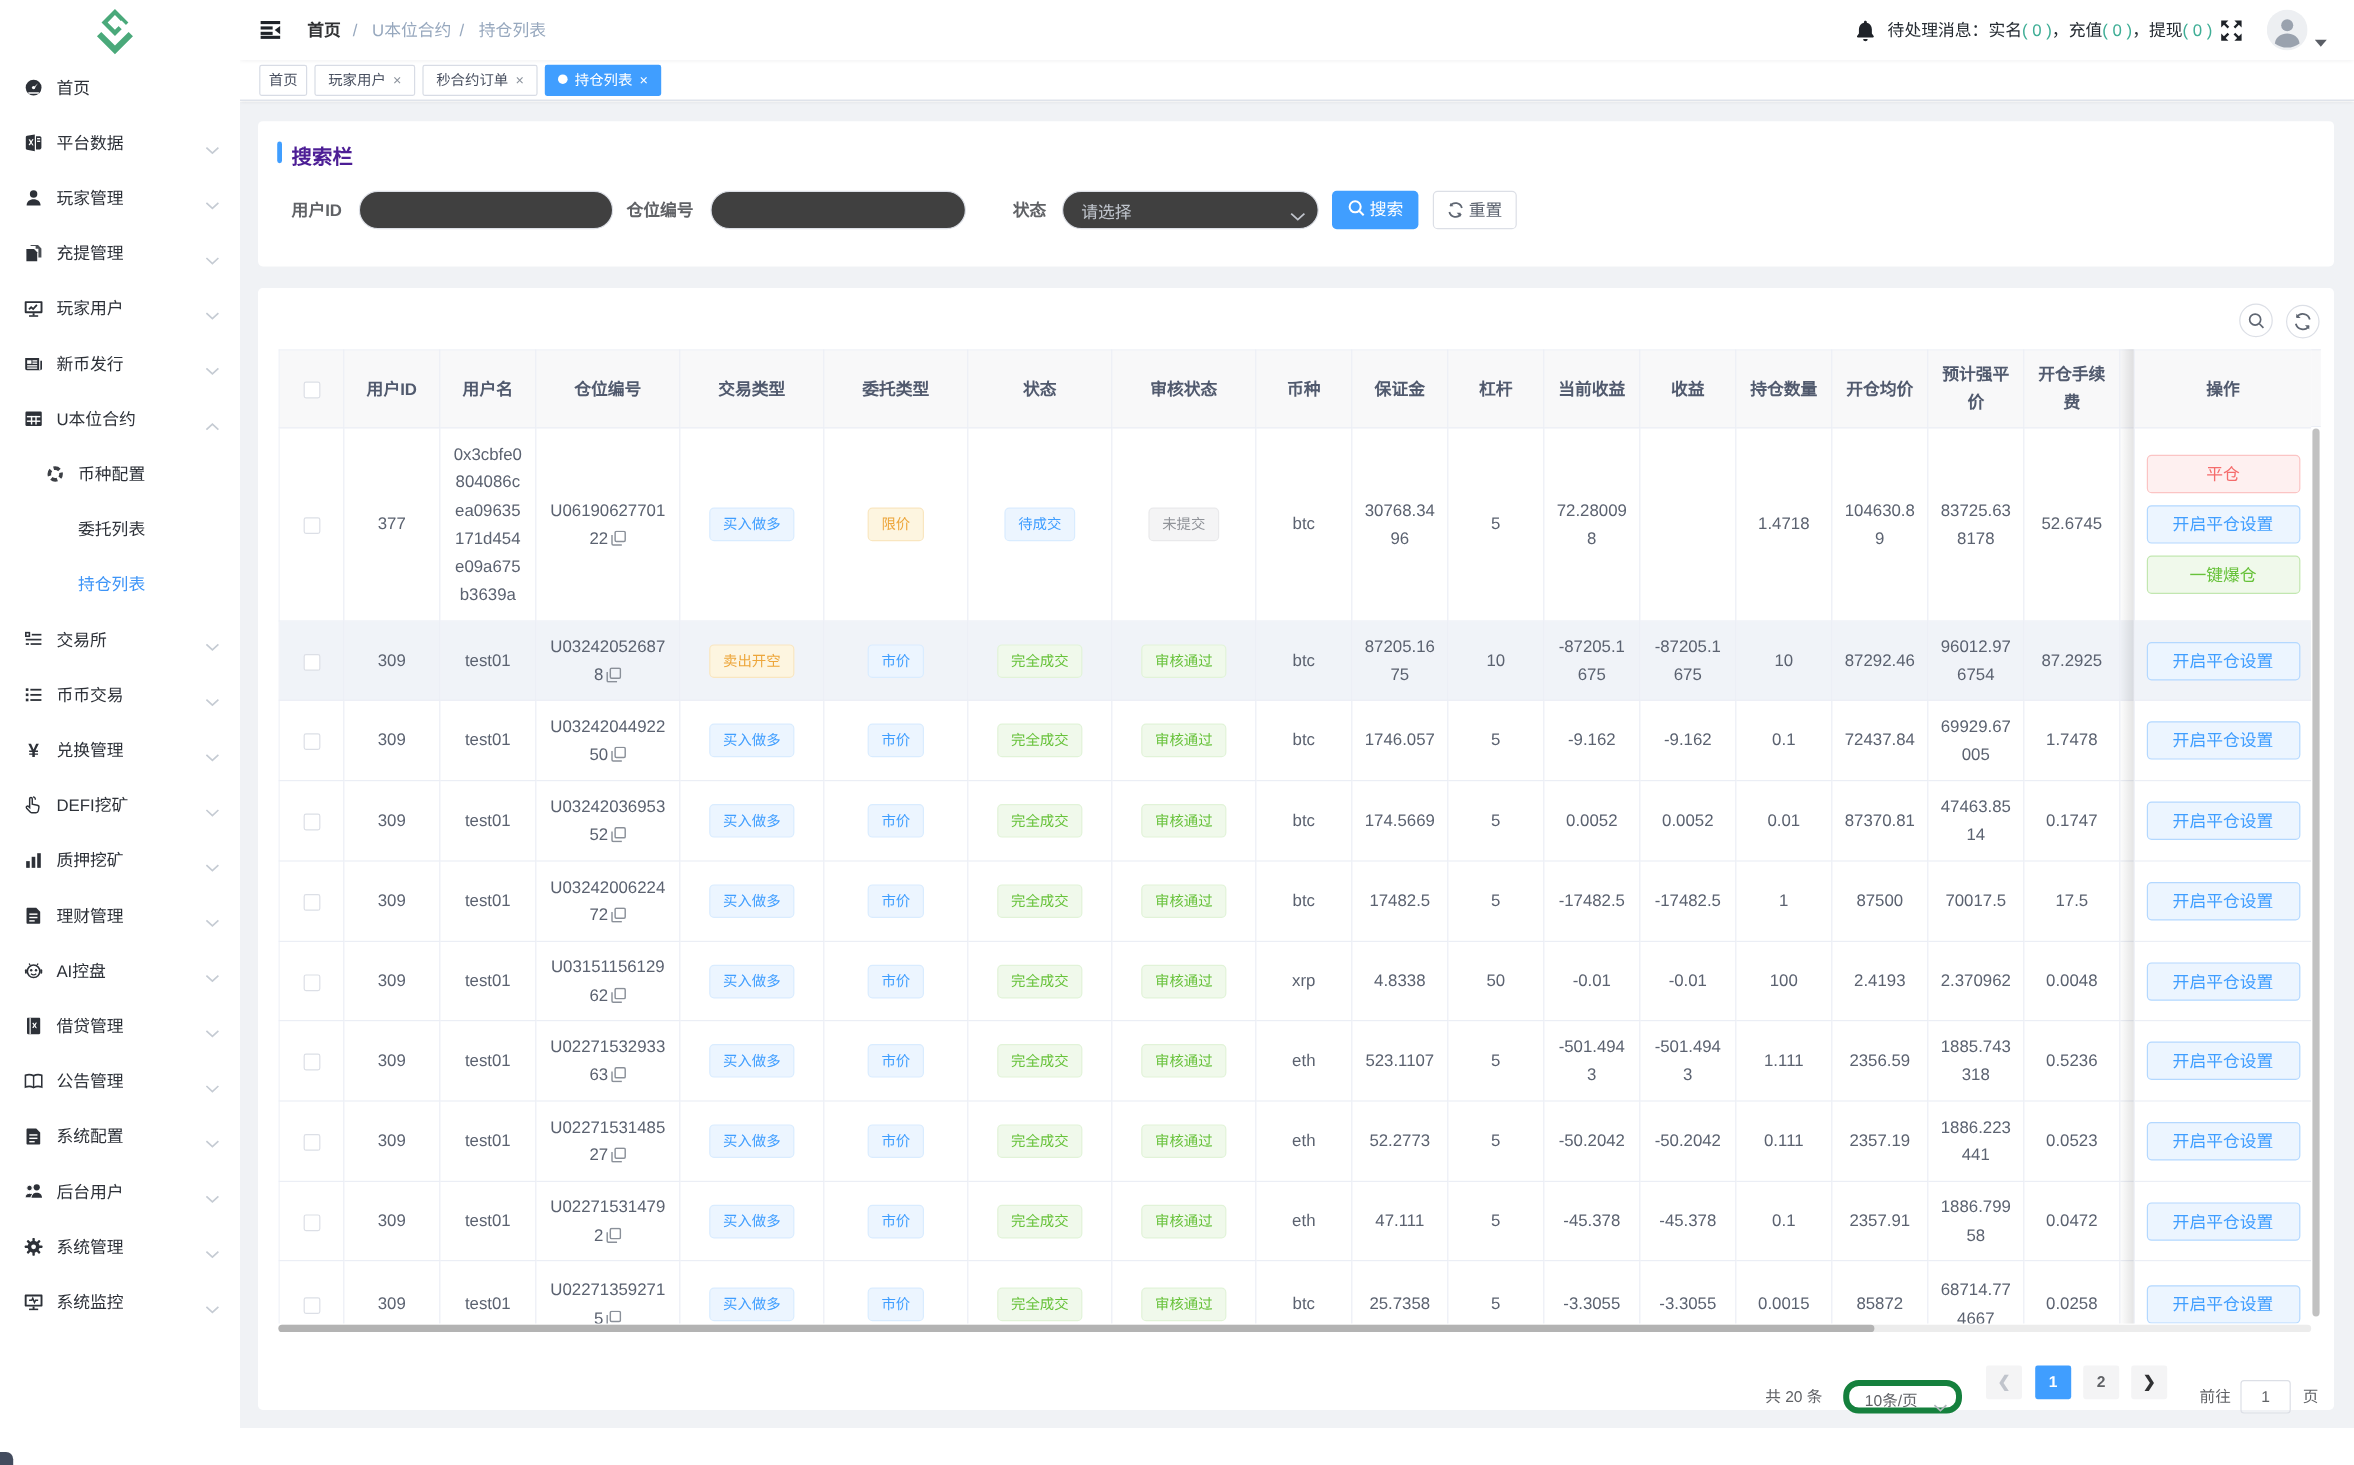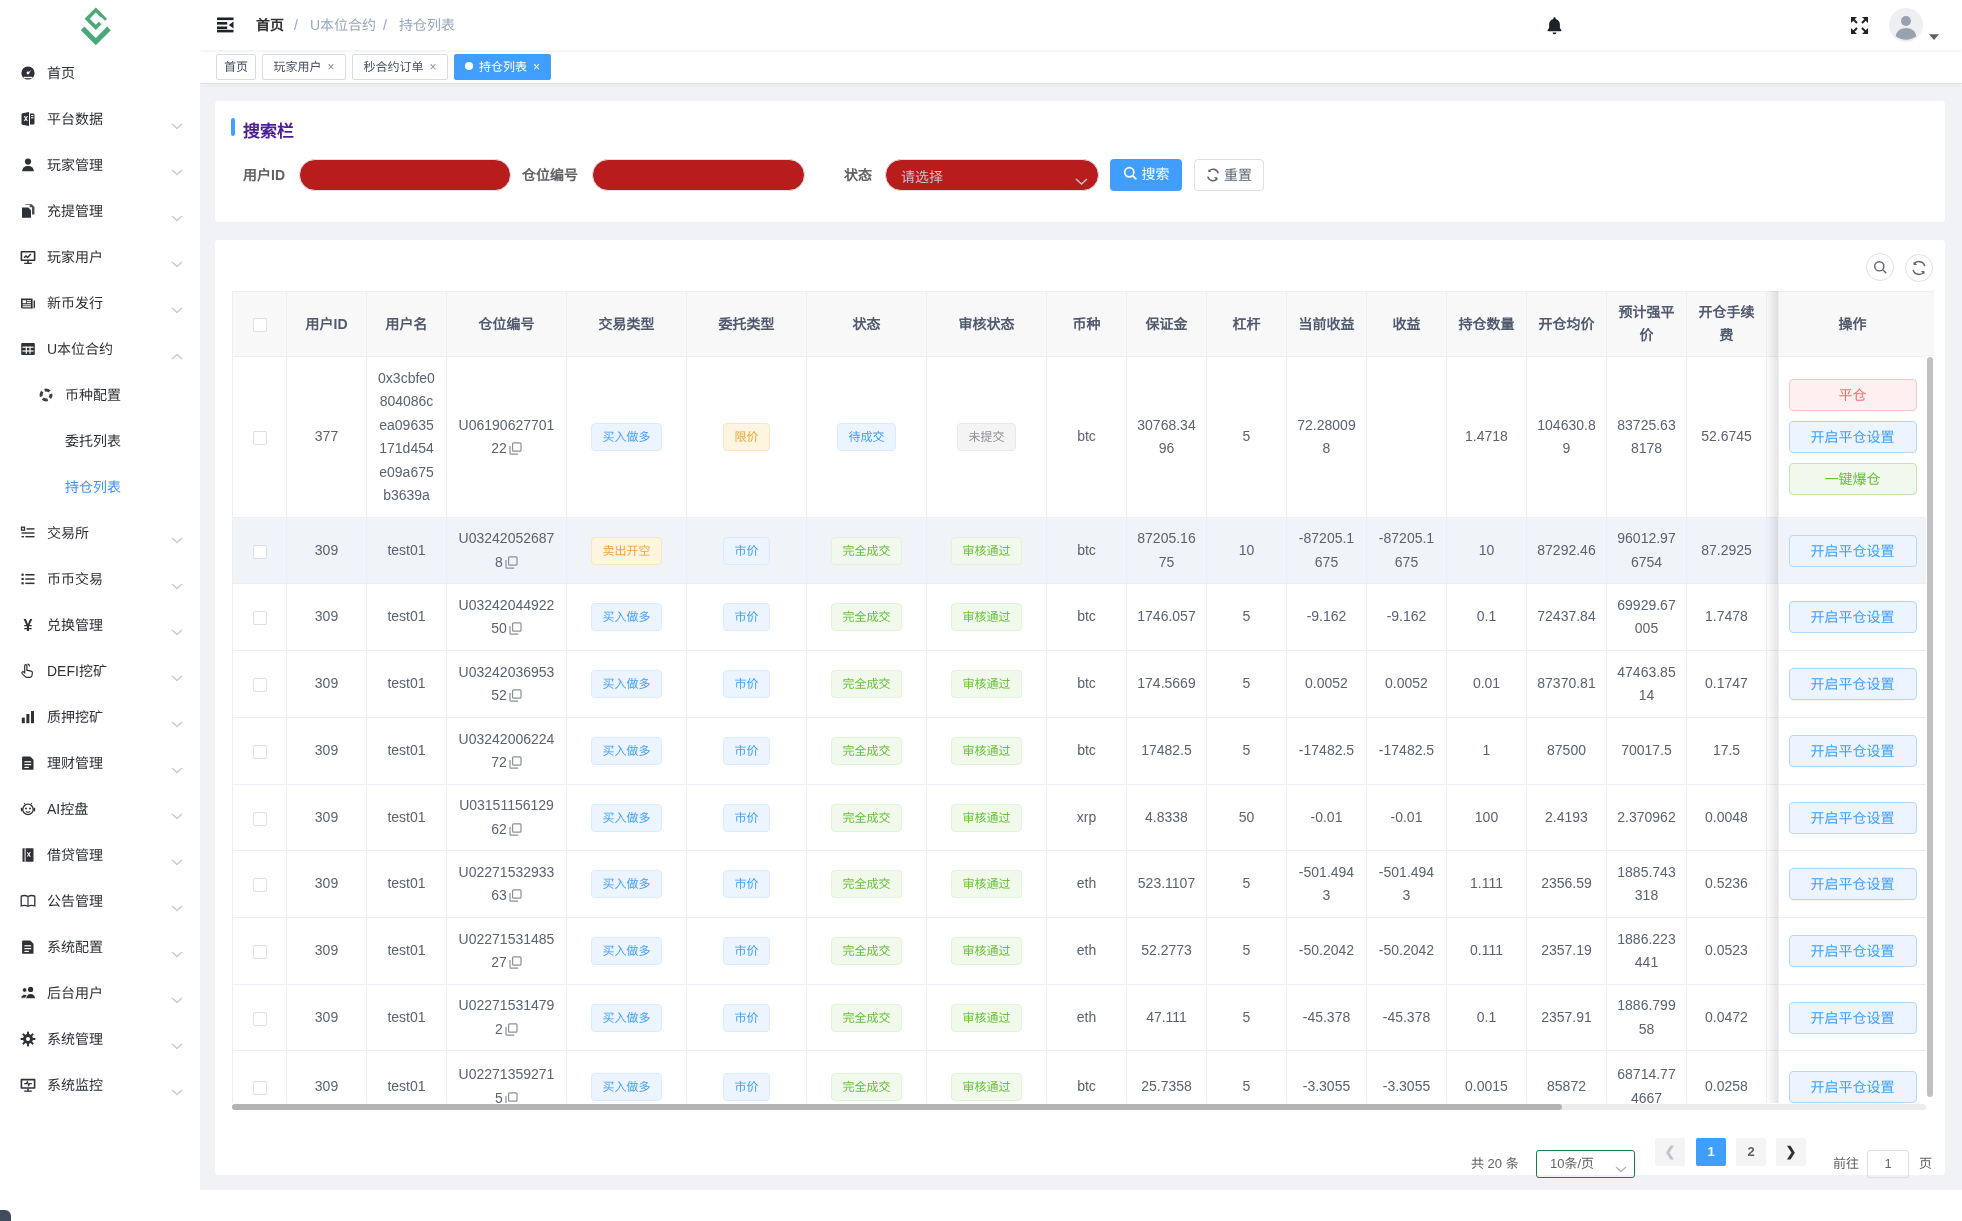--- a/index.html
+++ b/index.html
@@ -33,21 +33,21 @@
 
   
   #mainbg { position:absolute; left:200px; top:85px; width:1762px; height:1105px; background:#f0f2f5; }
   .card { position:absolute; background:#fff; border-radius:4px; }
   #card1 { left:215px; top:101px; width:1730px; height:121px; }
   #card2 { left:215px; top:240px; width:1730px; height:935px; }
 
   .s-title { position:absolute; left:28px; top:16px; font-size:17px; font-weight:bold; color:#4c1d95; }
   .s-bar { position:absolute; left:16px; top:17px; width:4px; height:18px; border-radius:2px; background:#409eff; }
   .f-label { position:absolute; top:58px; height:32px; line-height:32px; font-size:14px; font-weight:bold; color:#606266; }
-  .inp { position:absolute; top:58px; height:32px; border:1px solid #dcdfe6; border-radius:16px; background:#b91c1c; }
+  .inp { position:absolute; top:58px; height:32px; border:1px solid #dcdfe6; border-radius:16px; background:#404040; }
   .btn { position:absolute; top:58px; height:32px; border-radius:4px; font-size:14px; text-align:center; line-height:30px; }
 
   
   #twrap { position:absolute; left:17px; top:51px; width:1694px; height:812px; overflow:hidden; }
   table { border-collapse:collapse; table-layout:fixed; width:1694px; }
   th,td { border:1px solid #ebeef5; text-align:center; vertical-align:middle; padding:0; }
   th { background:#f8f8f9; color:#515a6e; font-weight:bold; font-size:14px; height:65px; }
   td { color:#5b6270; font-size:14px; }
   .cell { padding:0 10px; line-height:23.5px; word-break:break-all; }
   th .cell{ padding:0 5px; line-height:23px;}
@@ -356,20 +356,21 @@
       </svg></div>
 <div class="crumb" style="left:56px;color:#303133;font-weight:bold;">首页</div>
 <div class="crumb" style="left:94px;color:#97a8be;">/</div>
 <div class="crumb" style="left:110px;color:#97a8be;">U本位合约</div>
 <div class="crumb" style="left:183px;color:#97a8be;">/</div>
 <div class="crumb" style="left:199px;color:#97a8be;">持仓列表</div>
 <div class="nav-r" style="left:1345px;top:16px;"><svg width="19" height="19" viewBox="0 0 19 19">
         <path d="M9.5 1.2c.7 0 1.2.5 1.2 1.2v.5c2.5.6 4.2 2.7 4.2 5.4v3.6l1.5 2.2c.3.5 0 1.2-.7 1.2H3.3c-.7 0-1-.7-.7-1.2l1.5-2.2V8.3c0-2.7 1.7-4.8 4.2-5.4v-.5c0-.7.5-1.2 1.2-1.2z" fill="#1f2329"></path>
         <path d="M7.6 16.4h3.8a1.9 1.9 0 0 1-3.8 0z" fill="#1f2329"></path>
       </svg></div>
+<div class="nav-r" style="left:1373px;line-height:50px;font-size:14px;color:#252b32;">待处理消息：实名<span style="color:#3fae96">( 0 )</span>，充值<span style="color:#3fae96">( 0 )</span>，提现<span style="color:#3fae96">( 0 )</span></div>
 <div class="nav-r" style="left:1650px;top:16px;"><svg width="19" height="19" viewBox="0 0 19 19">
         <g fill="#1f2329">
           <path d="M1 1h6L4.7 3.3l3 3-1.4 1.4-3-3L1 7z"></path>
           <path d="M18 1v6l-2.3-2.3-3 3-1.4-1.4 3-3L12 1z"></path>
           <path d="M1 18v-6l2.3 2.3 3-3 1.4 1.4-3 3L7 18z"></path>
           <path d="M18 18h-6l2.3-2.3-3-3 1.4-1.4 3 3L18 12z"></path>
         </g>
       </svg></div>
 <div class="nav-r" style="left:1689px;top:8px;"><svg width="34" height="34" viewBox="0 0 38 38">
         <circle cx="19" cy="19" r="19" fill="#edeff2"></circle>
@@ -1039,21 +1040,21 @@
 <div id="fshadow"></div>
 <div style="position:absolute;left:1711px;top:51px;width:8px;height:65px;background:#f8f8f9;border-top:1px solid #ebeef5;border-bottom:1px solid #ebeef5;"></div>
 <div id="vsb">
       <div class="th"></div>
     </div>
 <div id="hsb">
       <div class="th"></div>
     </div>
 <div id="pager">
 <div class="pg" style="left:1256px;top:898px;line-height:28px;">共 20 条</div>
-<div class="pg" style="left:1321px;top:898px;width:99px;height:28px;border:1px solid #15803d;border-radius:3px;text-decoration:underline;">
+<div class="pg" style="left:1321px;top:898px;width:99px;height:28px;border:5px solid #15803d;border-radius:13px;text-decoration:underline;">
   <span style="position:absolute;left:13px;top:0;line-height:26px;font-size:13px;color:#606266;">10条/页</span>
   <span style="position:absolute;right:7px;top:10px;"><svg width="12" height="7" viewBox="0 0 12 7">
             <path d="M1 1l5 4.6L11 1" fill="none" stroke="#b2b6bd" stroke-width="1.4"></path>
           </svg></span>
 </div>
 <div class="pbtn" style="left:1440px;color:#c0c4cc;">❮</div>
 <div class="pbtn on" style="left:1481px;">1</div>
 <div class="pbtn" style="left:1521px;">2</div>
 <div class="pbtn" style="left:1561px;color:#303133;">❯</div>
 <div class="pg" style="left:1618px;top:898px;line-height:28px;">前往</div>

